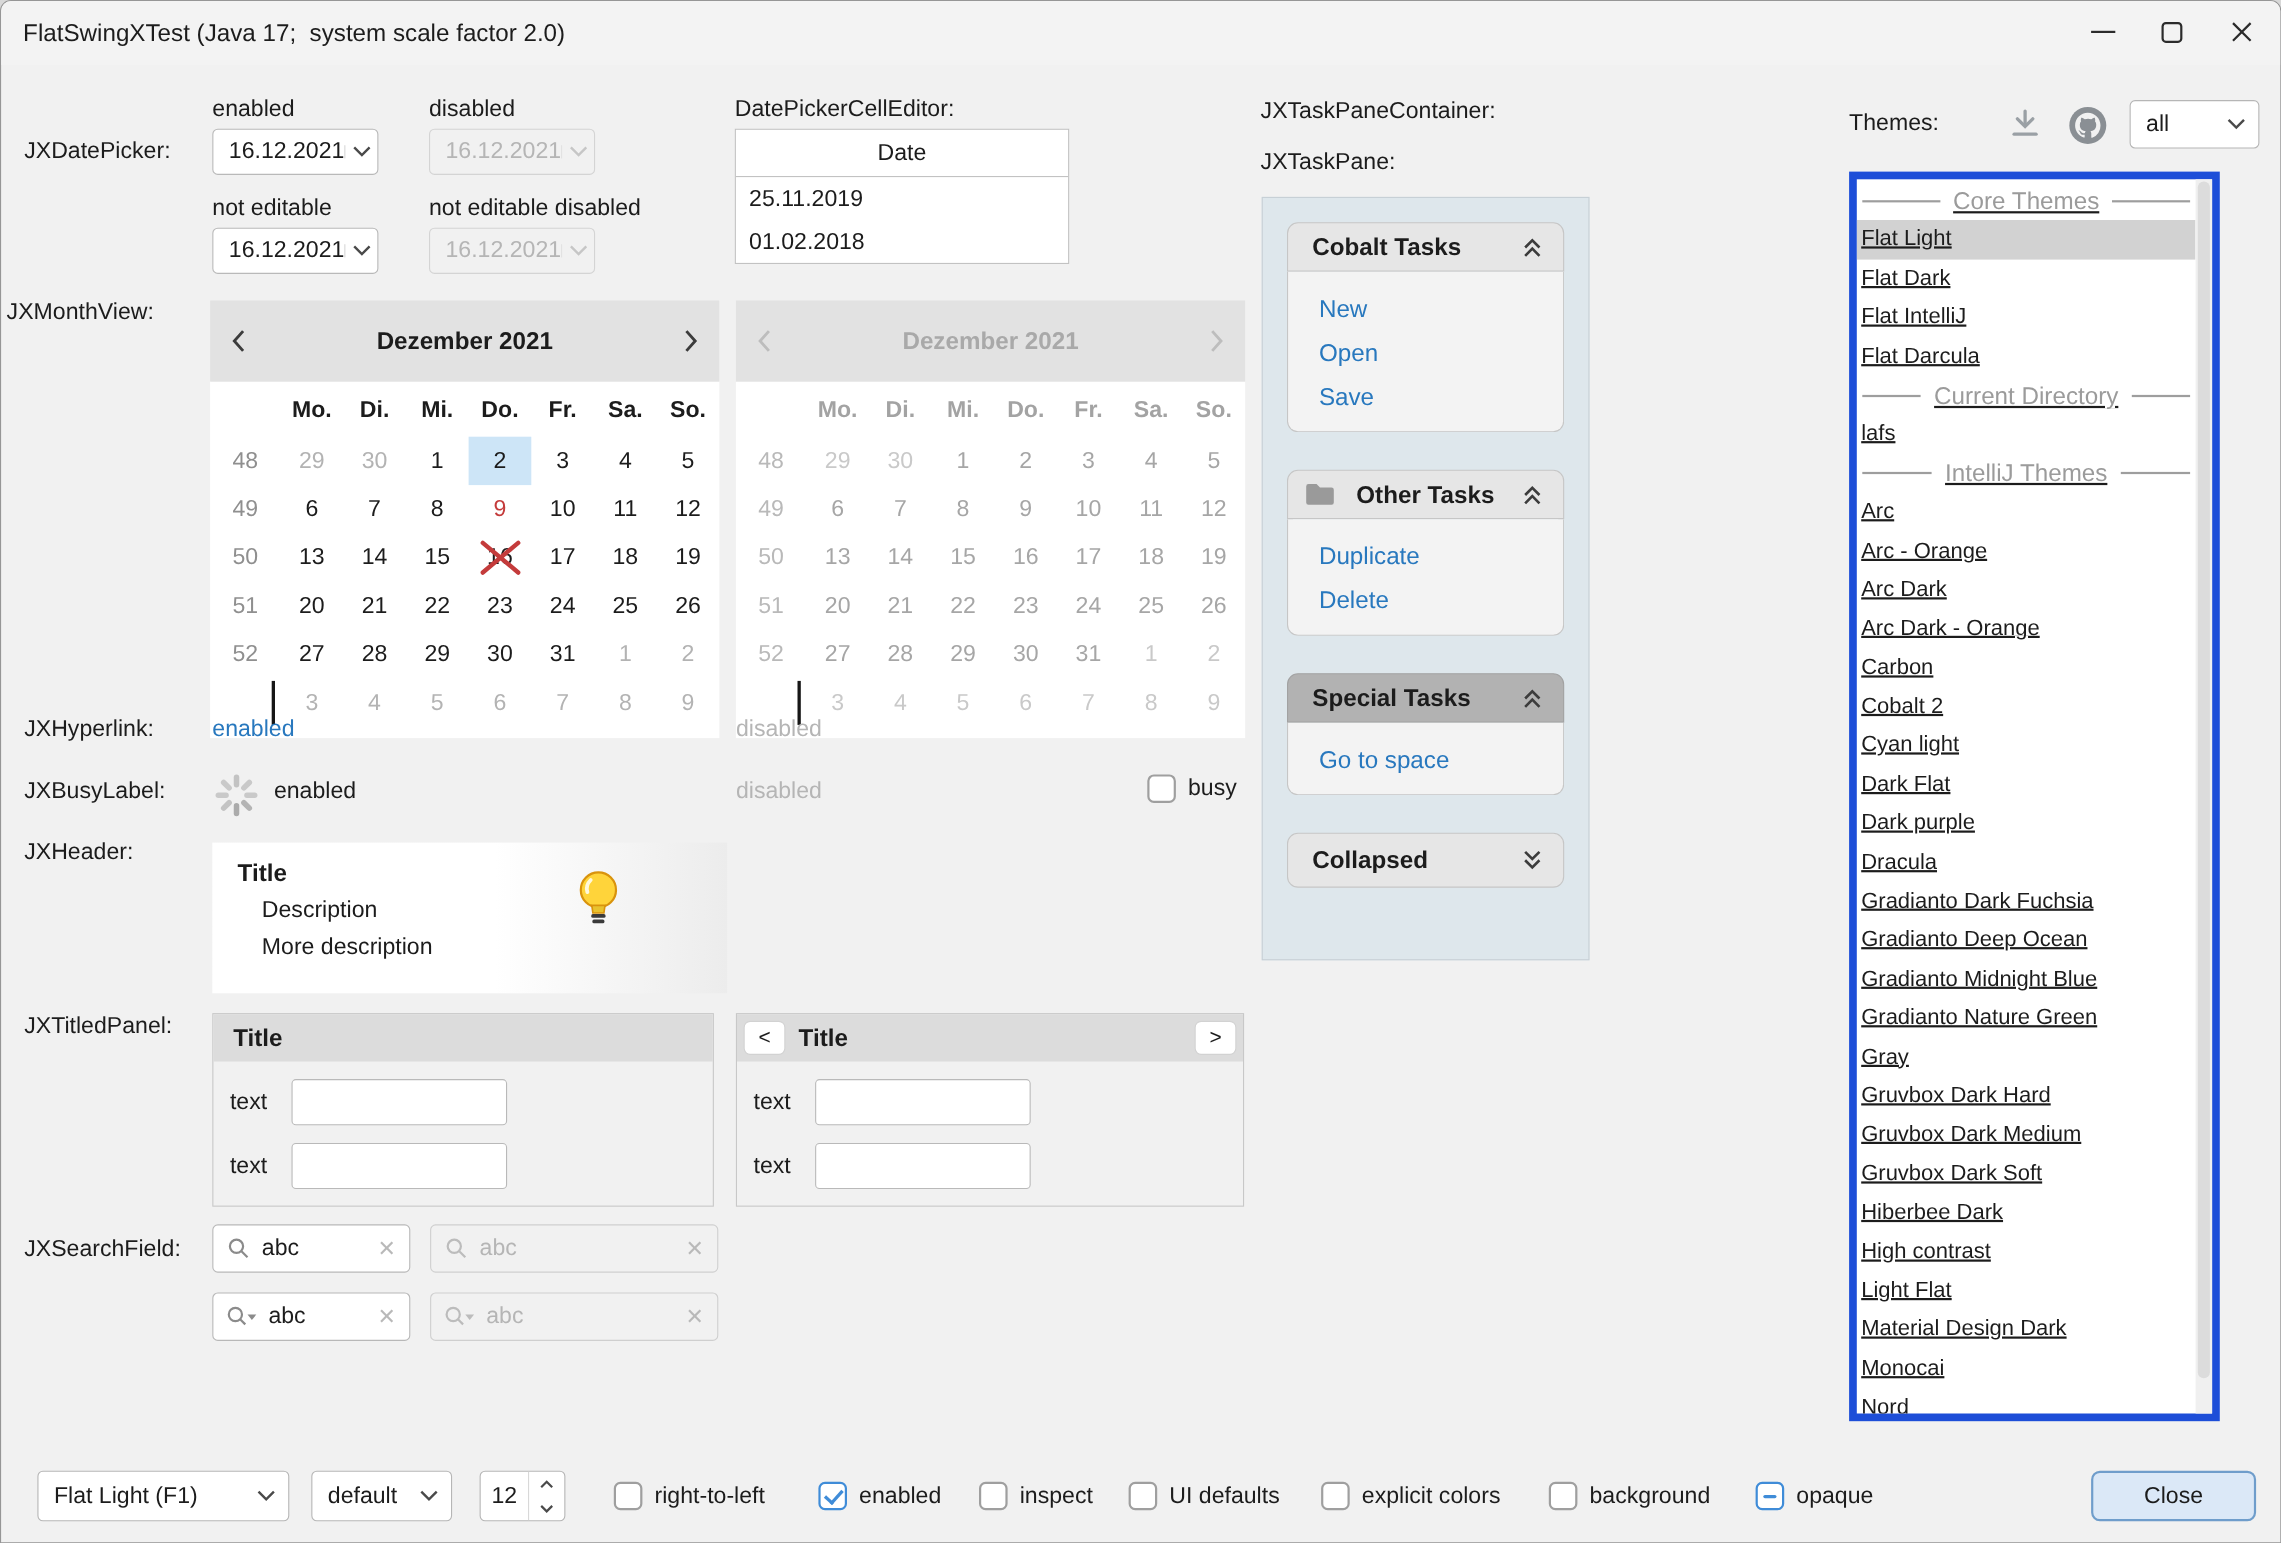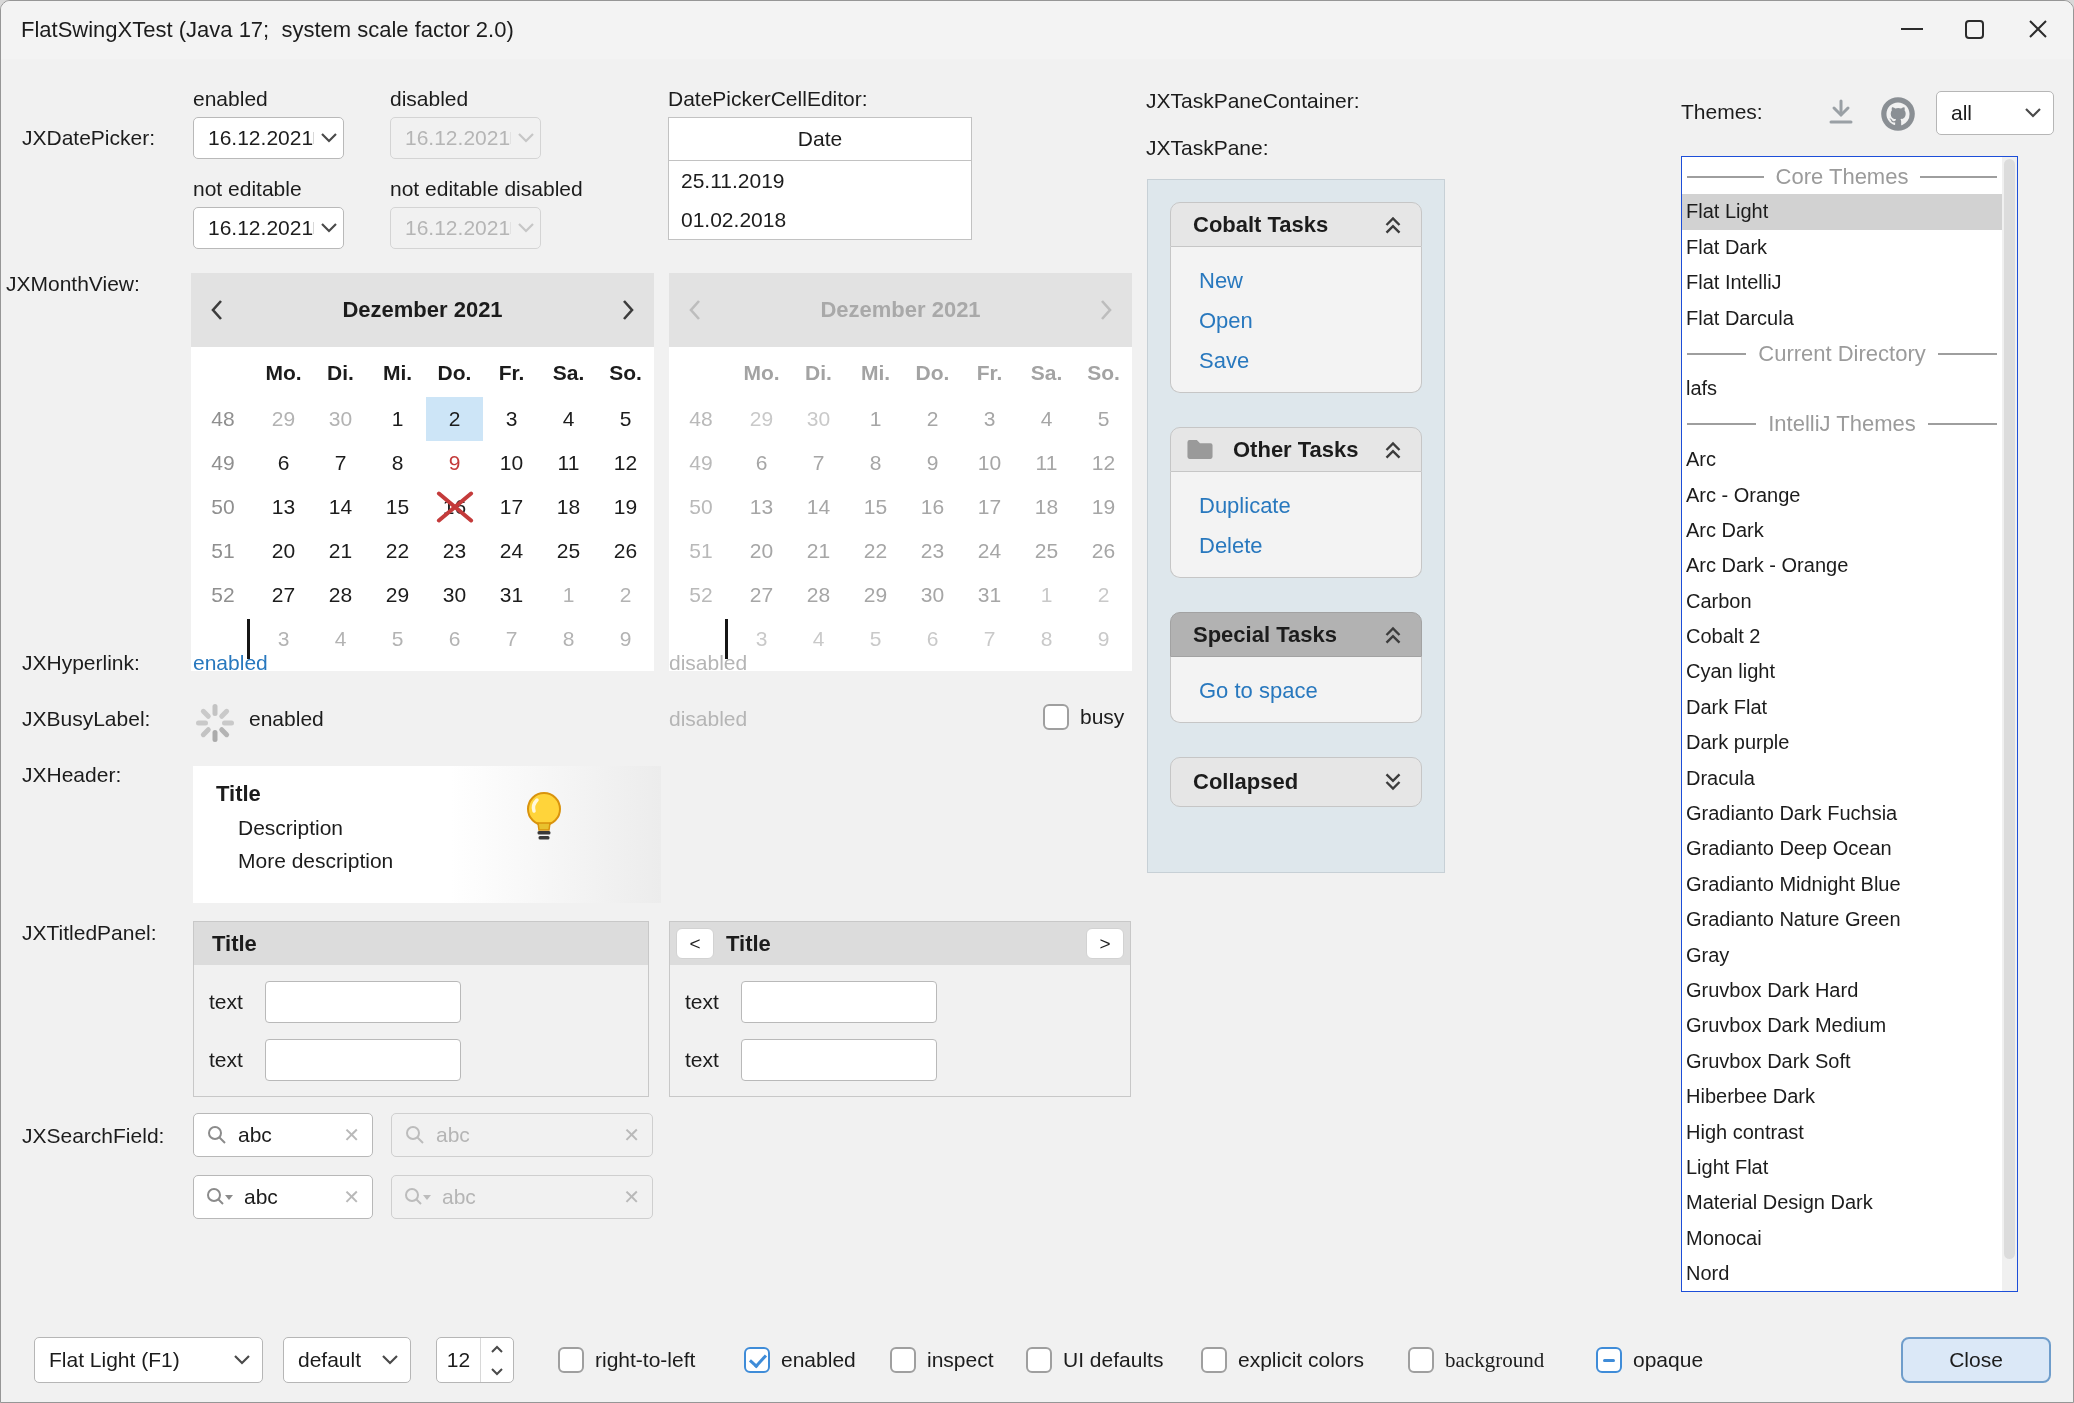--- a/index.html
+++ b/index.html
@@ -87,21 +87,21 @@
   .pane.collapsed .pane-hd { border-radius:10px; height:50px; }
   .pane.special .pane-hd { background:#b2b2b2; border-color:#a2a2a2; }
   .pane-title { font-weight:bold; font-size:22px; flex:1; padding-left:7px; }
   .pane-ct { background:#f3f3f3; border:1px solid #c6c6c6; border-top:none; border-radius:0 0 10px 10px; padding:21px 0 16px 28px; }
   .plink { display:block; color:#2878be; font-size:22px; margin-bottom:14px; }
   .plink:last-child { margin-bottom:2px; }
   
   .combo { position:absolute; border:1px solid #b6b6b6; border-radius:5px; background:#fff; display:flex; align-items:center; box-sizing:border-box; }
   .combo .cv { flex:1; padding-left:14px; }
   .combo .cc { width:40px; display:flex; align-items:center; justify-content:center; }
-  .tlist { position:absolute; left:1680px; top:155px; width:337px; height:1136px; background:#fff; border:1px solid #1d4ed8; box-sizing:border-box; display:flex; }
+  .tlist { position:absolute; left:1680px; top:155px; width:337px; height:1136px; background:#fff; border:7px solid #1d4ed8; box-sizing:border-box; display:flex;text-decoration:underline; }
   .list-inner { flex:1; overflow:hidden; padding-top:2px; }
   .tscroll { width:15px; background:#f0f0f0; position:relative; }
   .tthumb { position:absolute; left:2px; right:2px; top:2px; height:97%; background:#dcdcdc; border-radius:6px; }
   .titem { height:35.4px; line-height:35.4px; padding-left:4px; font-size:20px; white-space:nowrap; }
   .titem.sel { background:#d2d2d2; }
   .sepitem { height:35.4px; display:flex; align-items:center; gap:12px; color:#9b9b9b; font-size:22px; padding:0 5px; }
   .sepitem::before, .sepitem::after { content:""; flex:1; border-top:2px solid #9e9e9e; }
   
   .spinner { position:absolute; left:435px; top:1336px; width:78px; height:46px; border:1px solid #b6b6b6; border-radius:5px; background:#fff; display:flex; box-sizing:border-box; }
   .spin-val { flex:1; display:flex; align-items:center; justify-content:center; }
@@ -607,21 +607,21 @@
         <span>inspect</span>
       </label>
       <label class="cb" style="left: 1025px;">
         <span class="box"></span>
         <span>UI defaults</span>
       </label>
       <label class="cb" style="left: 1200px;">
         <span class="box"></span>
         <span>explicit colors</span>
       </label>
-      <label class="cb" style="left: 1407px; font-family: Liberation Serif, serif;">
+      <label class="cb" style="left: 1407px;">
         <span class="box"></span>
         <span>background</span>
       </label>
       <label class="cb" style="left: 1595px;">
         <span class="box indeterminate"></span>
         <span>opaque</span>
       </label>
     </div>
   <div class="close-btn">Close</div>
 

